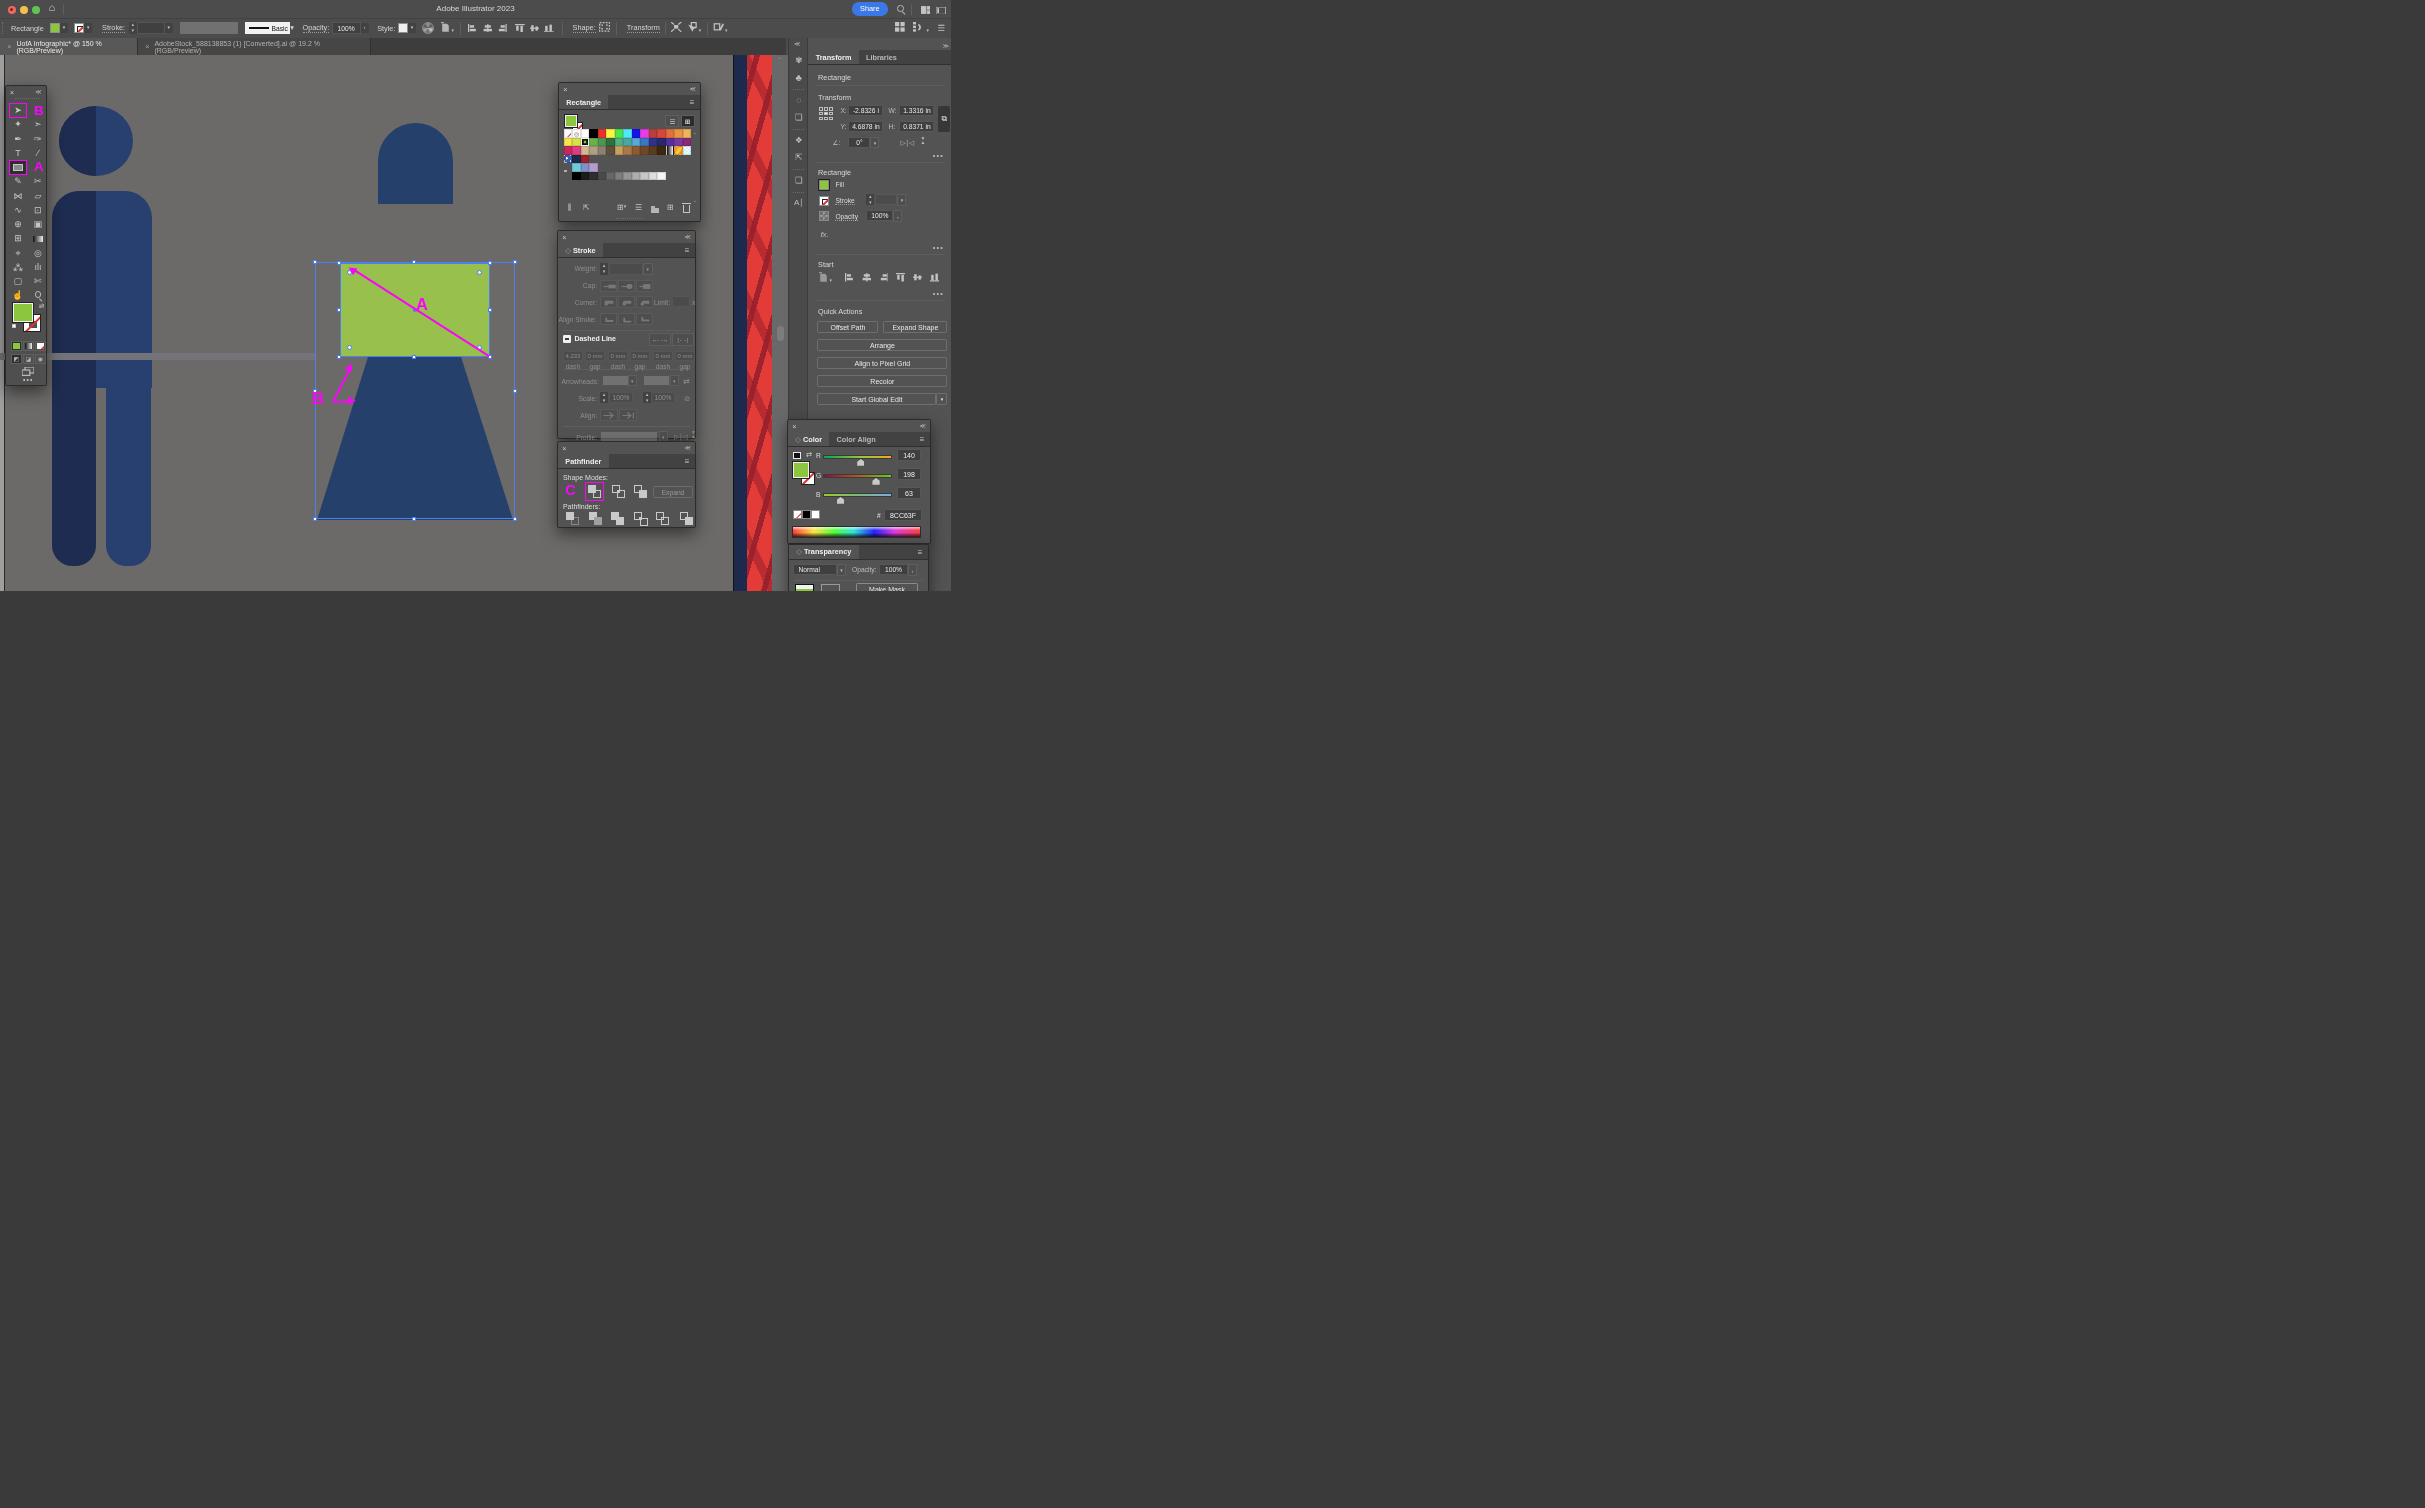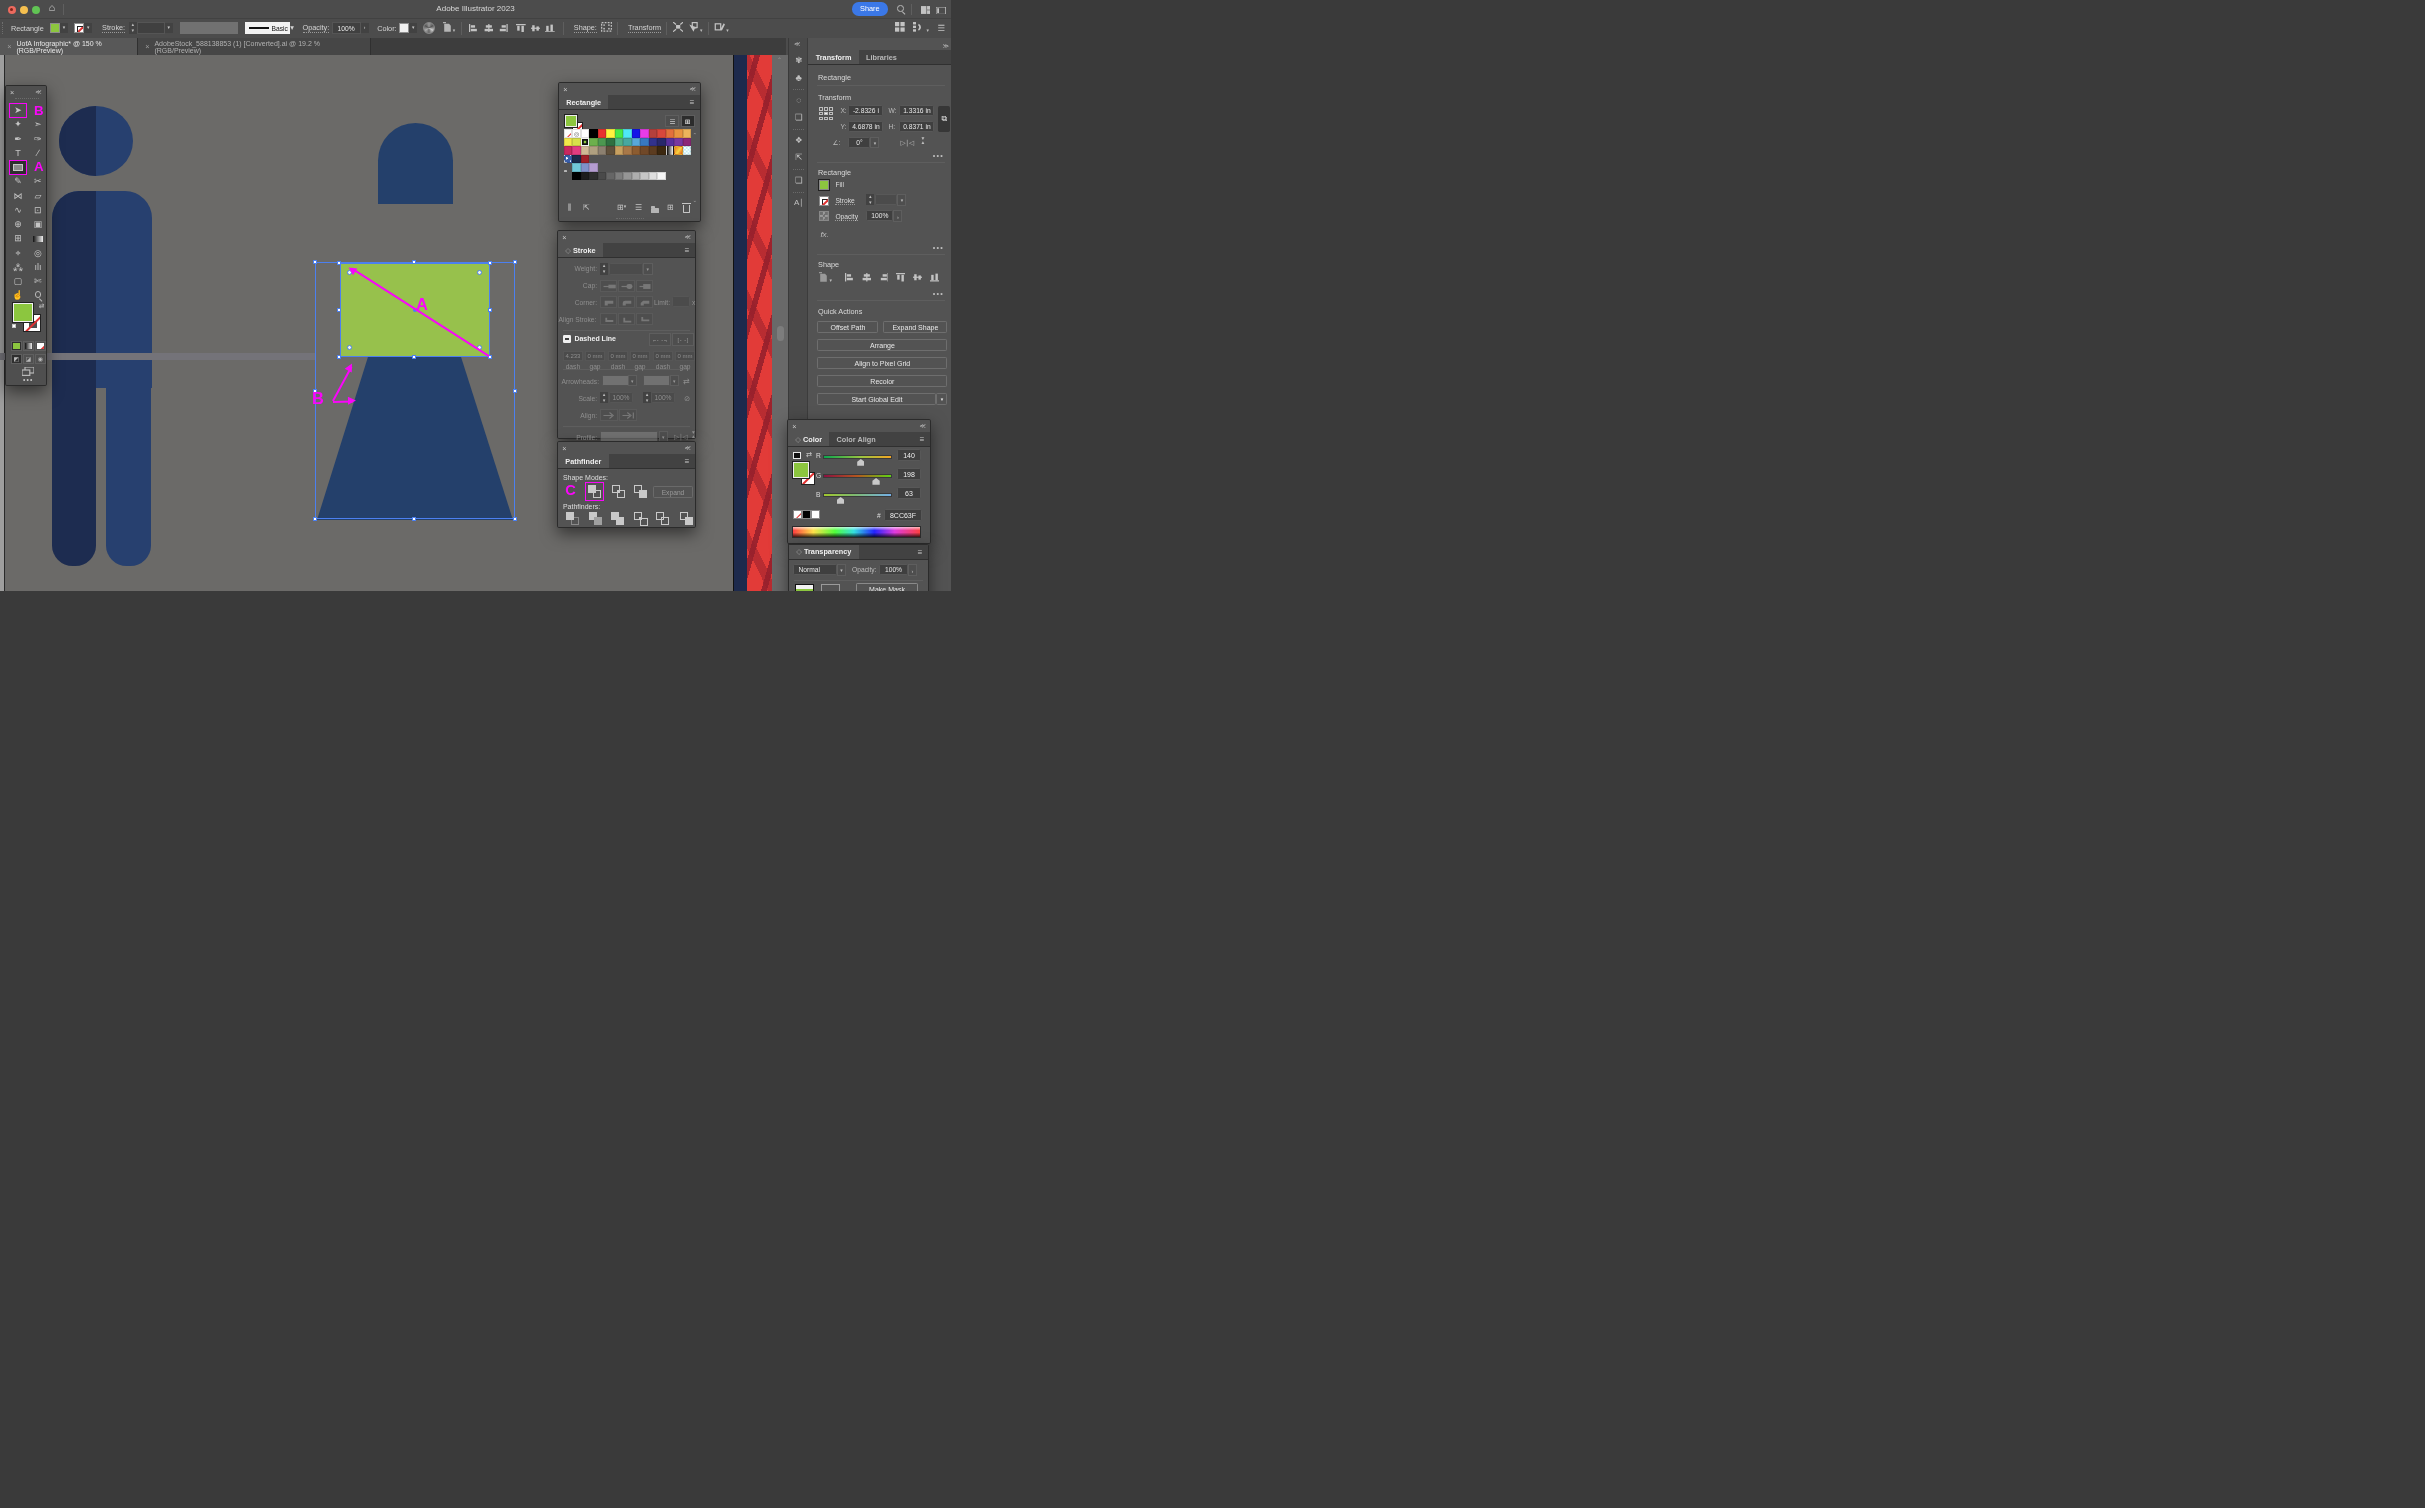--- a/index.html
+++ b/index.html
@@ -274,21 +274,21 @@
     <span class="cb-dd-disabled"></span>
     <span class="brushbox">
       <span class="bpre">Basic</span>
       <span class="chev" style="height:11.5px;line-height:11.5px">▾</span>
     </span>
     <span class="cb-label cb-dotted" style="margin-left:8.5px">Opacity:</span>
     <span class="swbox" style="margin-left:2.4px">
       <span class="valbox" style="width:29px;color:#e8e8e8;font-size:6.7px;text-align:center;line-height:11px">100%</span>
       <span class="chev">›</span>
     </span>
-    <span class="cb-label" style="margin-left:8.5px">Color:</span>
+    <span class="cb-label" style="margin-left:8.5px">Style:</span>
     <span class="swbox" style="margin-left:2.4px">
       <span class="sw" style="background:#f0f0f0"></span>
       <span class="chev">▾</span>
     </span>
     <span class="cwheel"></span>
     <span style="margin-left:7.3px;color:#c3c3c3">
       <svg width="9" height="10.3" viewBox="0 0 15 17">
           <path d="M2 3 h8 l3 3 v10 h-11 z" fill="#b5b5b5"></path>
           <rect x="0" y="0" width="5" height="2" fill="#b5b5b5"></rect>
         </svg><span class="mini-chev">▾</span>
@@ -821,21 +821,21 @@
       <span class="fbox" style="left:67px;top:156px;width:22px;background:#4b4b4b"></span>
       <span class="sqbtn" style="position:absolute;left:89px;top:156px;width:9px;height:12px;color:#bdbdbd;font-size:4.9px;text-align:center;line-height:12px">▾</span>
       <span class="appr-sw opac" style="left:11px;top:173px"></span>
       <span class="flabel cb-dotted" style="left:27px;top:175px;color:#dcdcdc">Opacity</span>
       <span class="fbox" style="left:58px;top:172px;width:27px">100%</span>
       <span class="sqbtn" style="position:absolute;left:85px;top:172px;width:9px;height:12px;color:#bdbdbd;font-size:5.5px;text-align:center;line-height:12px">›</span>
       <span class="flabel" style="left:12px;top:192px;font-style:italic;font-size:8px">fx.</span>
       <span class="dots3" style="right:7.3px;top:205px">•••</span>
       <div class="divider" style="top:216px;left:8.5px;right:6px"></div>
 
-      <span class="sec-title" style="top:222px">Shape</span>
+      <span class="sec-title" style="top:222px">Start</span>
       <span style="position:absolute;left:11px;top:234px">
         <svg width="9" height="10.3" viewBox="0 0 15 17">
             <path d="M2 3 h8 l3 3 v10 h-11 z" fill="#9a9a9a"></path>
             <rect x="0" y="0" width="5" height="2" fill="#9a9a9a"></rect>
           </svg><span class="mini-chev">▾</span>
       </span>
       <svg class="alic" style="position:absolute;left:34px;top:235px" viewBox="0 0 16 14" width="9.7" height="8.5">
           <rect x="0" y="0" width="2" height="14"></rect>
           <rect x="3" y="2" width="7" height="4"></rect>
           <rect x="3" y="8" width="10" height="4"></rect>

